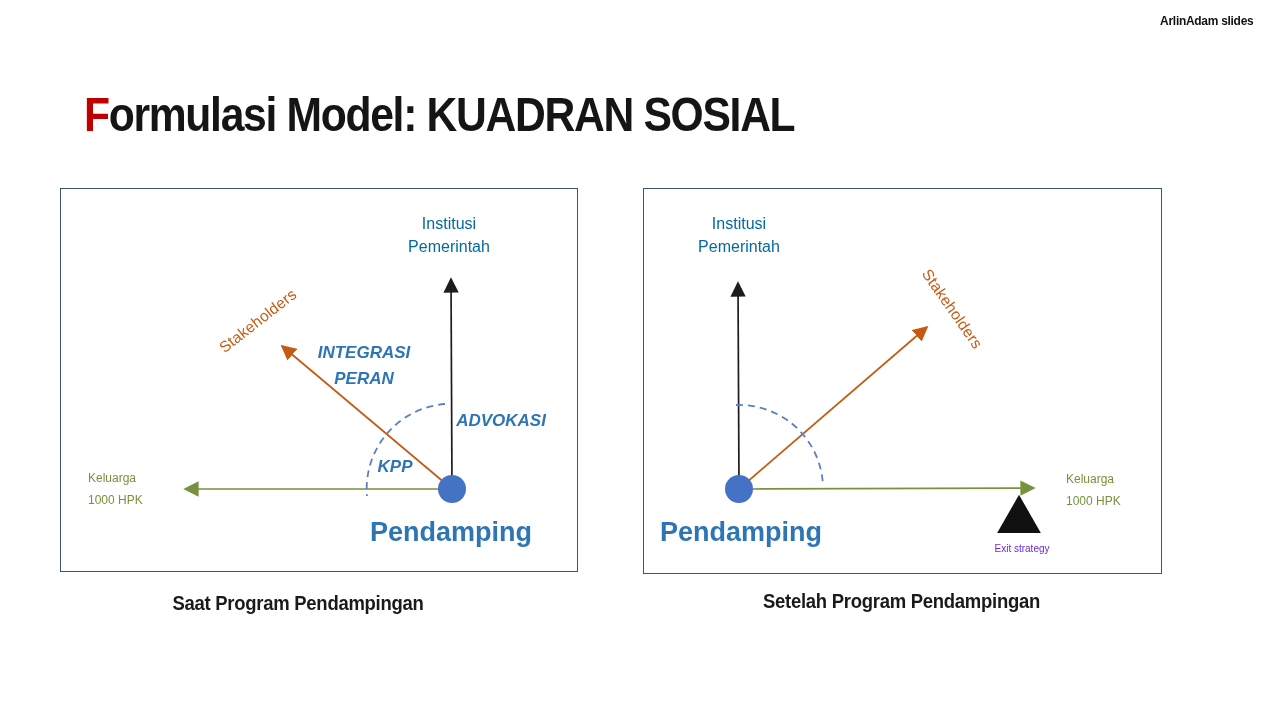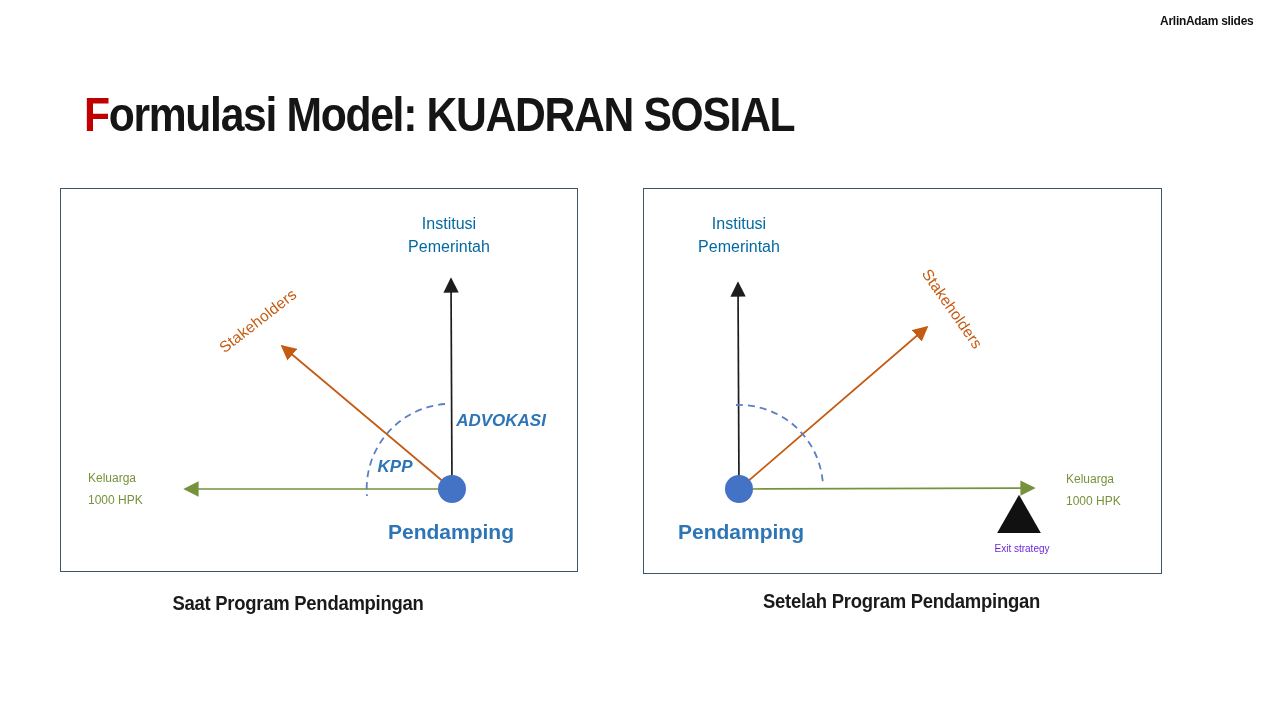--- a/index.html
+++ b/index.html
@@ -21,21 +21,21 @@
   }
   .panel-left{left:60px;top:188px;width:516px;height:382px;}
   .panel-right{left:643px;top:188px;width:517px;height:384px;}
   .panel svg{position:absolute;left:0;top:0;}
   .lbl{position:absolute;white-space:nowrap;}
   .center{transform:translate(-50%,-50%);}
   .axis-label{font-size:16px;color:#0369a1;line-height:23px;text-align:center;}
   .green-label{font-size:12px;color:#76923C;line-height:22px;}
   .blue-it{font-size:17px;font-weight:bold;font-style:italic;color:#2E75B6;text-align:center;line-height:26px;}
   .stake{font-size:15.5px;color:#C55A11;letter-spacing:.2px;}
-  .pendamping{font-size:21px;font-weight:600;color:#2E75B6;}
+  .pendamping{font-size:27px;font-weight:600;color:#2E75B6;}
   .exit-label{font-size:10px;color:#6d28d9;}
   .caption{
     position:absolute;text-align:center;font-size:21px;font-weight:bold;color:#1a1a1a;
     transform:scaleX(.88);letter-spacing:-0.3px;
   }
   .caption-left{left:40px;top:591px;width:516px;transform-origin:center;}
   .caption-right{left:643px;top:589px;width:517px;transform-origin:center;}
 </style>
 </head>
 <body>
@@ -64,20 +64,24 @@
     <circle cx="391" cy="300" r="14" fill="#4472C4"></circle>
   </svg>
 
   <div class="lbl center axis-label" style="left:388px;top:46px;">
     <div>Institusi</div>
     <div>Pemerintah</div>
   </div>
 
   <div class="lbl stake" style="left:197px;top:132px;transform:translate(-50%,-50%) rotate(-38deg);">Stakeholders</div>
 
+  <div class="lbl center blue-it" style="left:303px;top:177px;">
+    <div>INTEGRASI</div>
+    <div>PERAN</div>
+  </div>
 
   <div class="lbl center blue-it" style="left:440px;top:194px;margin-top:38px;">ADVOKASI</div>
 
   <div class="lbl center blue-it" style="left:334px;top:278px;font-style:italic;">KPP</div>
 
   <div class="lbl green-label" style="left:27px;top:300px;transform:translateY(-50%);">
     <div>Keluarga</div>
     <div>1000 HPK</div>
   </div>
 

